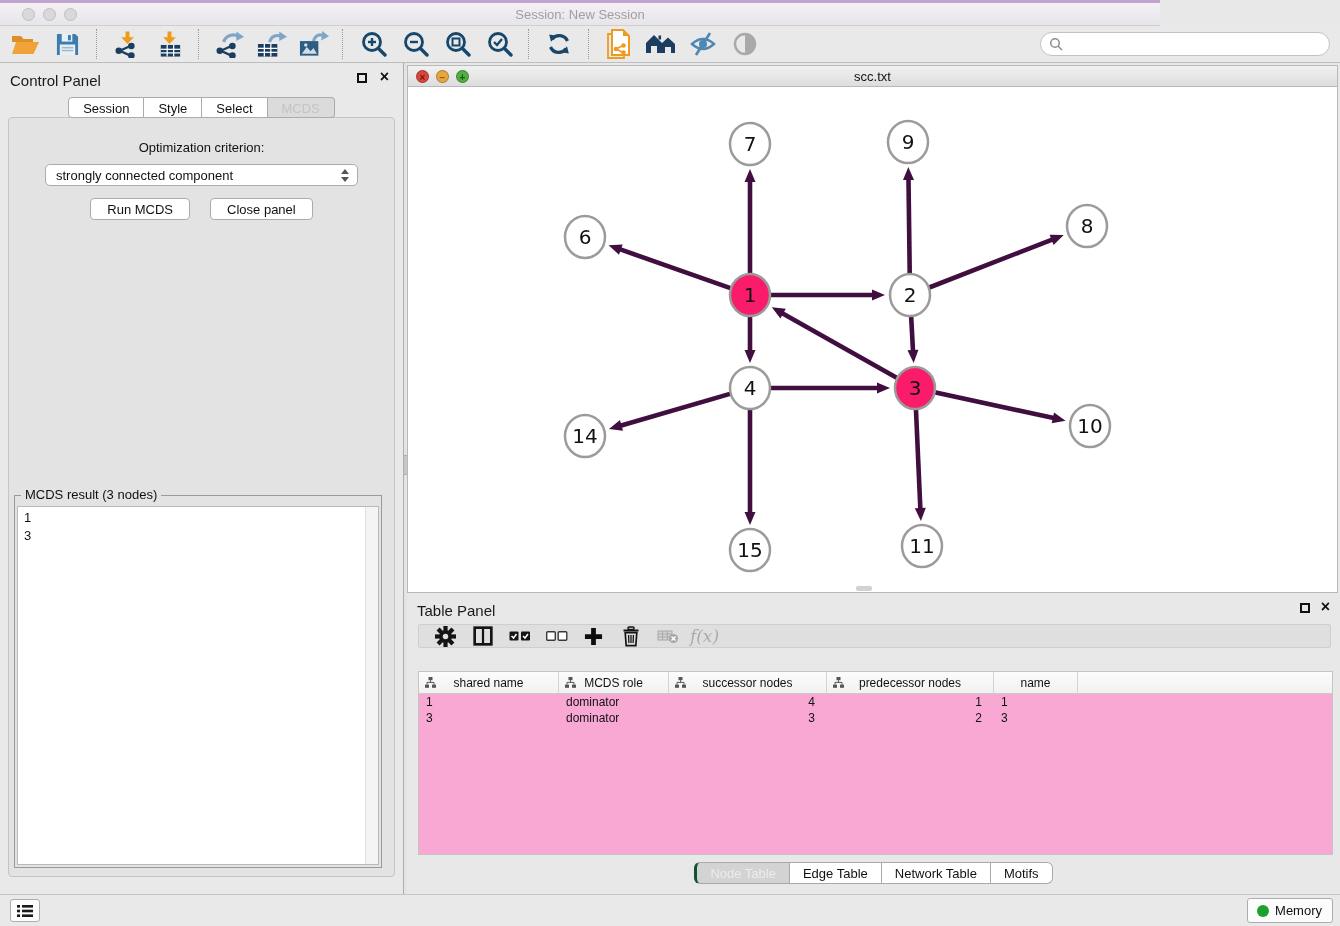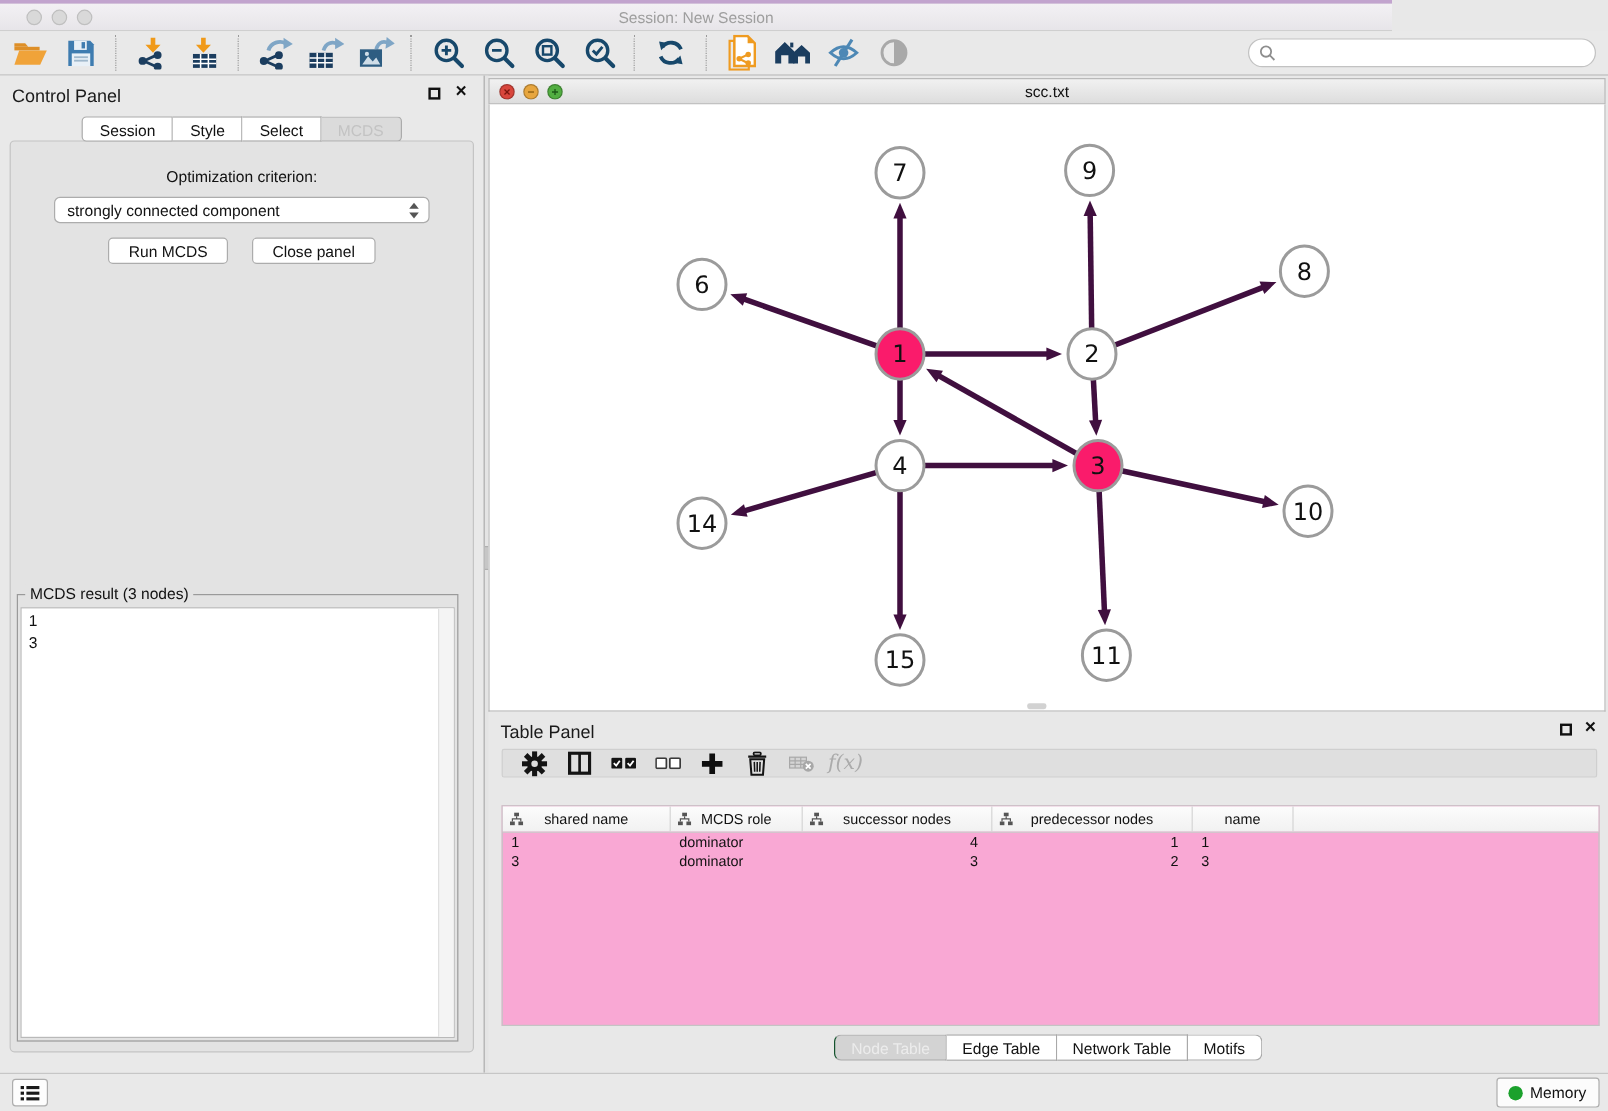--- a/index.html
+++ b/index.html
@@ -85,21 +85,21 @@
   .tp-hcell{position:relative;display:flex;align-items:center;justify-content:center;font-size:12px;color:#111;
     border-right:1px solid #D5D5D5;box-sizing:border-box;}
   .tp-hcell .hicon{position:absolute;left:6px;top:5px;}
   .tp-row{display:flex;height:16px;font-size:12px;line-height:16px;color:#111;}
   .tp-cell{box-sizing:border-box;overflow:hidden;white-space:nowrap;}
   .tp-cell.align-left{padding-left:7px;text-align:left;}
   .tp-cell.align-right{padding-right:12px;text-align:right;}
   .tp-tabs{position:absolute;left:0;right:0;bottom:10px;display:flex;justify-content:center;}
   .tp-tab{height:22px;line-height:22px;padding:0 13px;background:#FFF;border:1px solid #A9A9A9;border-left:none;
     font-size:13px;color:#111;box-sizing:border-box;}
-  .tp-tab:first-child{border-left:1px solid #14532d;border-radius:6px 0 0 6px;}
+  .tp-tab:first-child{border-left:3px solid #14532d;border-radius:6px 0 0 6px;}
   .tp-tab:last-child{border-radius:0 6px 6px 0;}
   .tp-tab.selected{background:#D3D3D3;color:#ECECEC;}
 
   
   .statusbar{position:absolute;left:0;top:894px;width:1340px;height:32px;background:#E9E9E9;border-top:1px solid #C6C6C6;box-sizing:border-box;}
   .list-button{position:absolute;left:10px;top:4px;width:30px;height:23px;background:#FDFDFD;border:1px solid #ADADAD;
     border-radius:3px;display:flex;align-items:center;justify-content:center;padding:0;}
   .memory-button{position:absolute;right:7px;top:3px;height:25px;padding:0 10px 0 9px;background:#FCFCFC;border:1px solid #ADADAD;
     border-radius:3px;display:flex;align-items:center;gap:6px;font-size:13px;color:#111;}
   .memory-dot{width:12px;height:12px;border-radius:50%;background:#1BA12C;}

